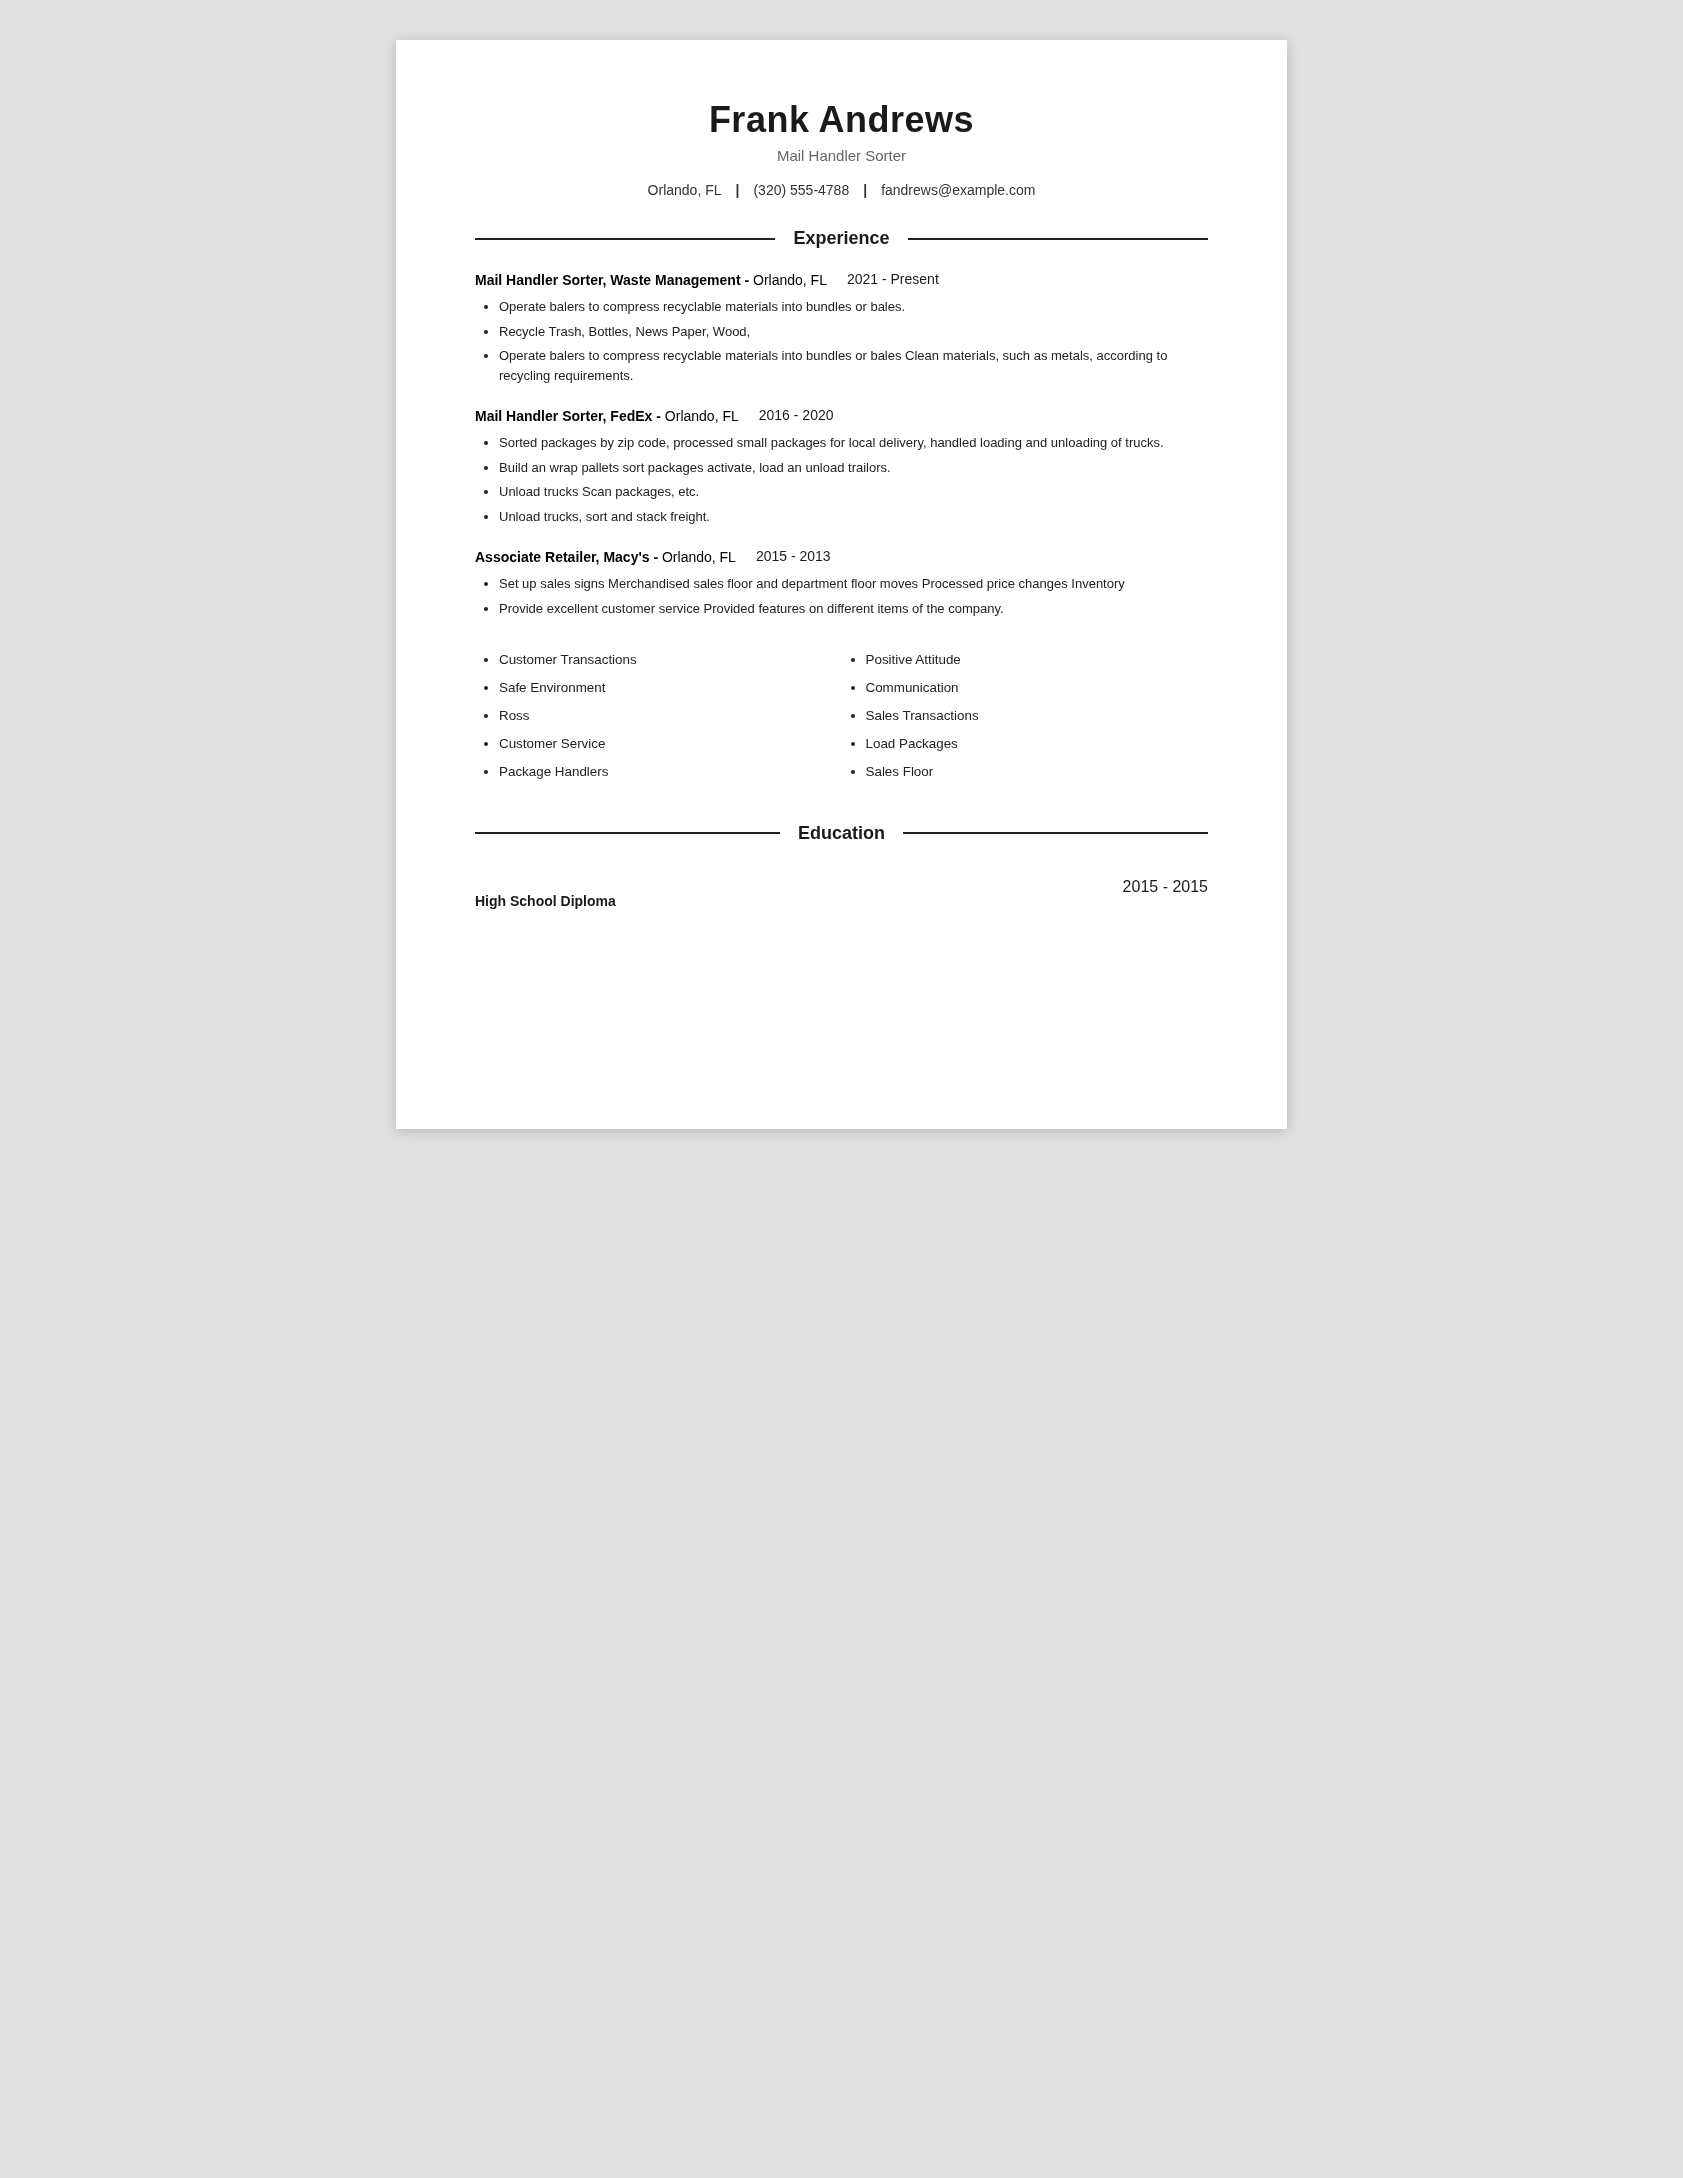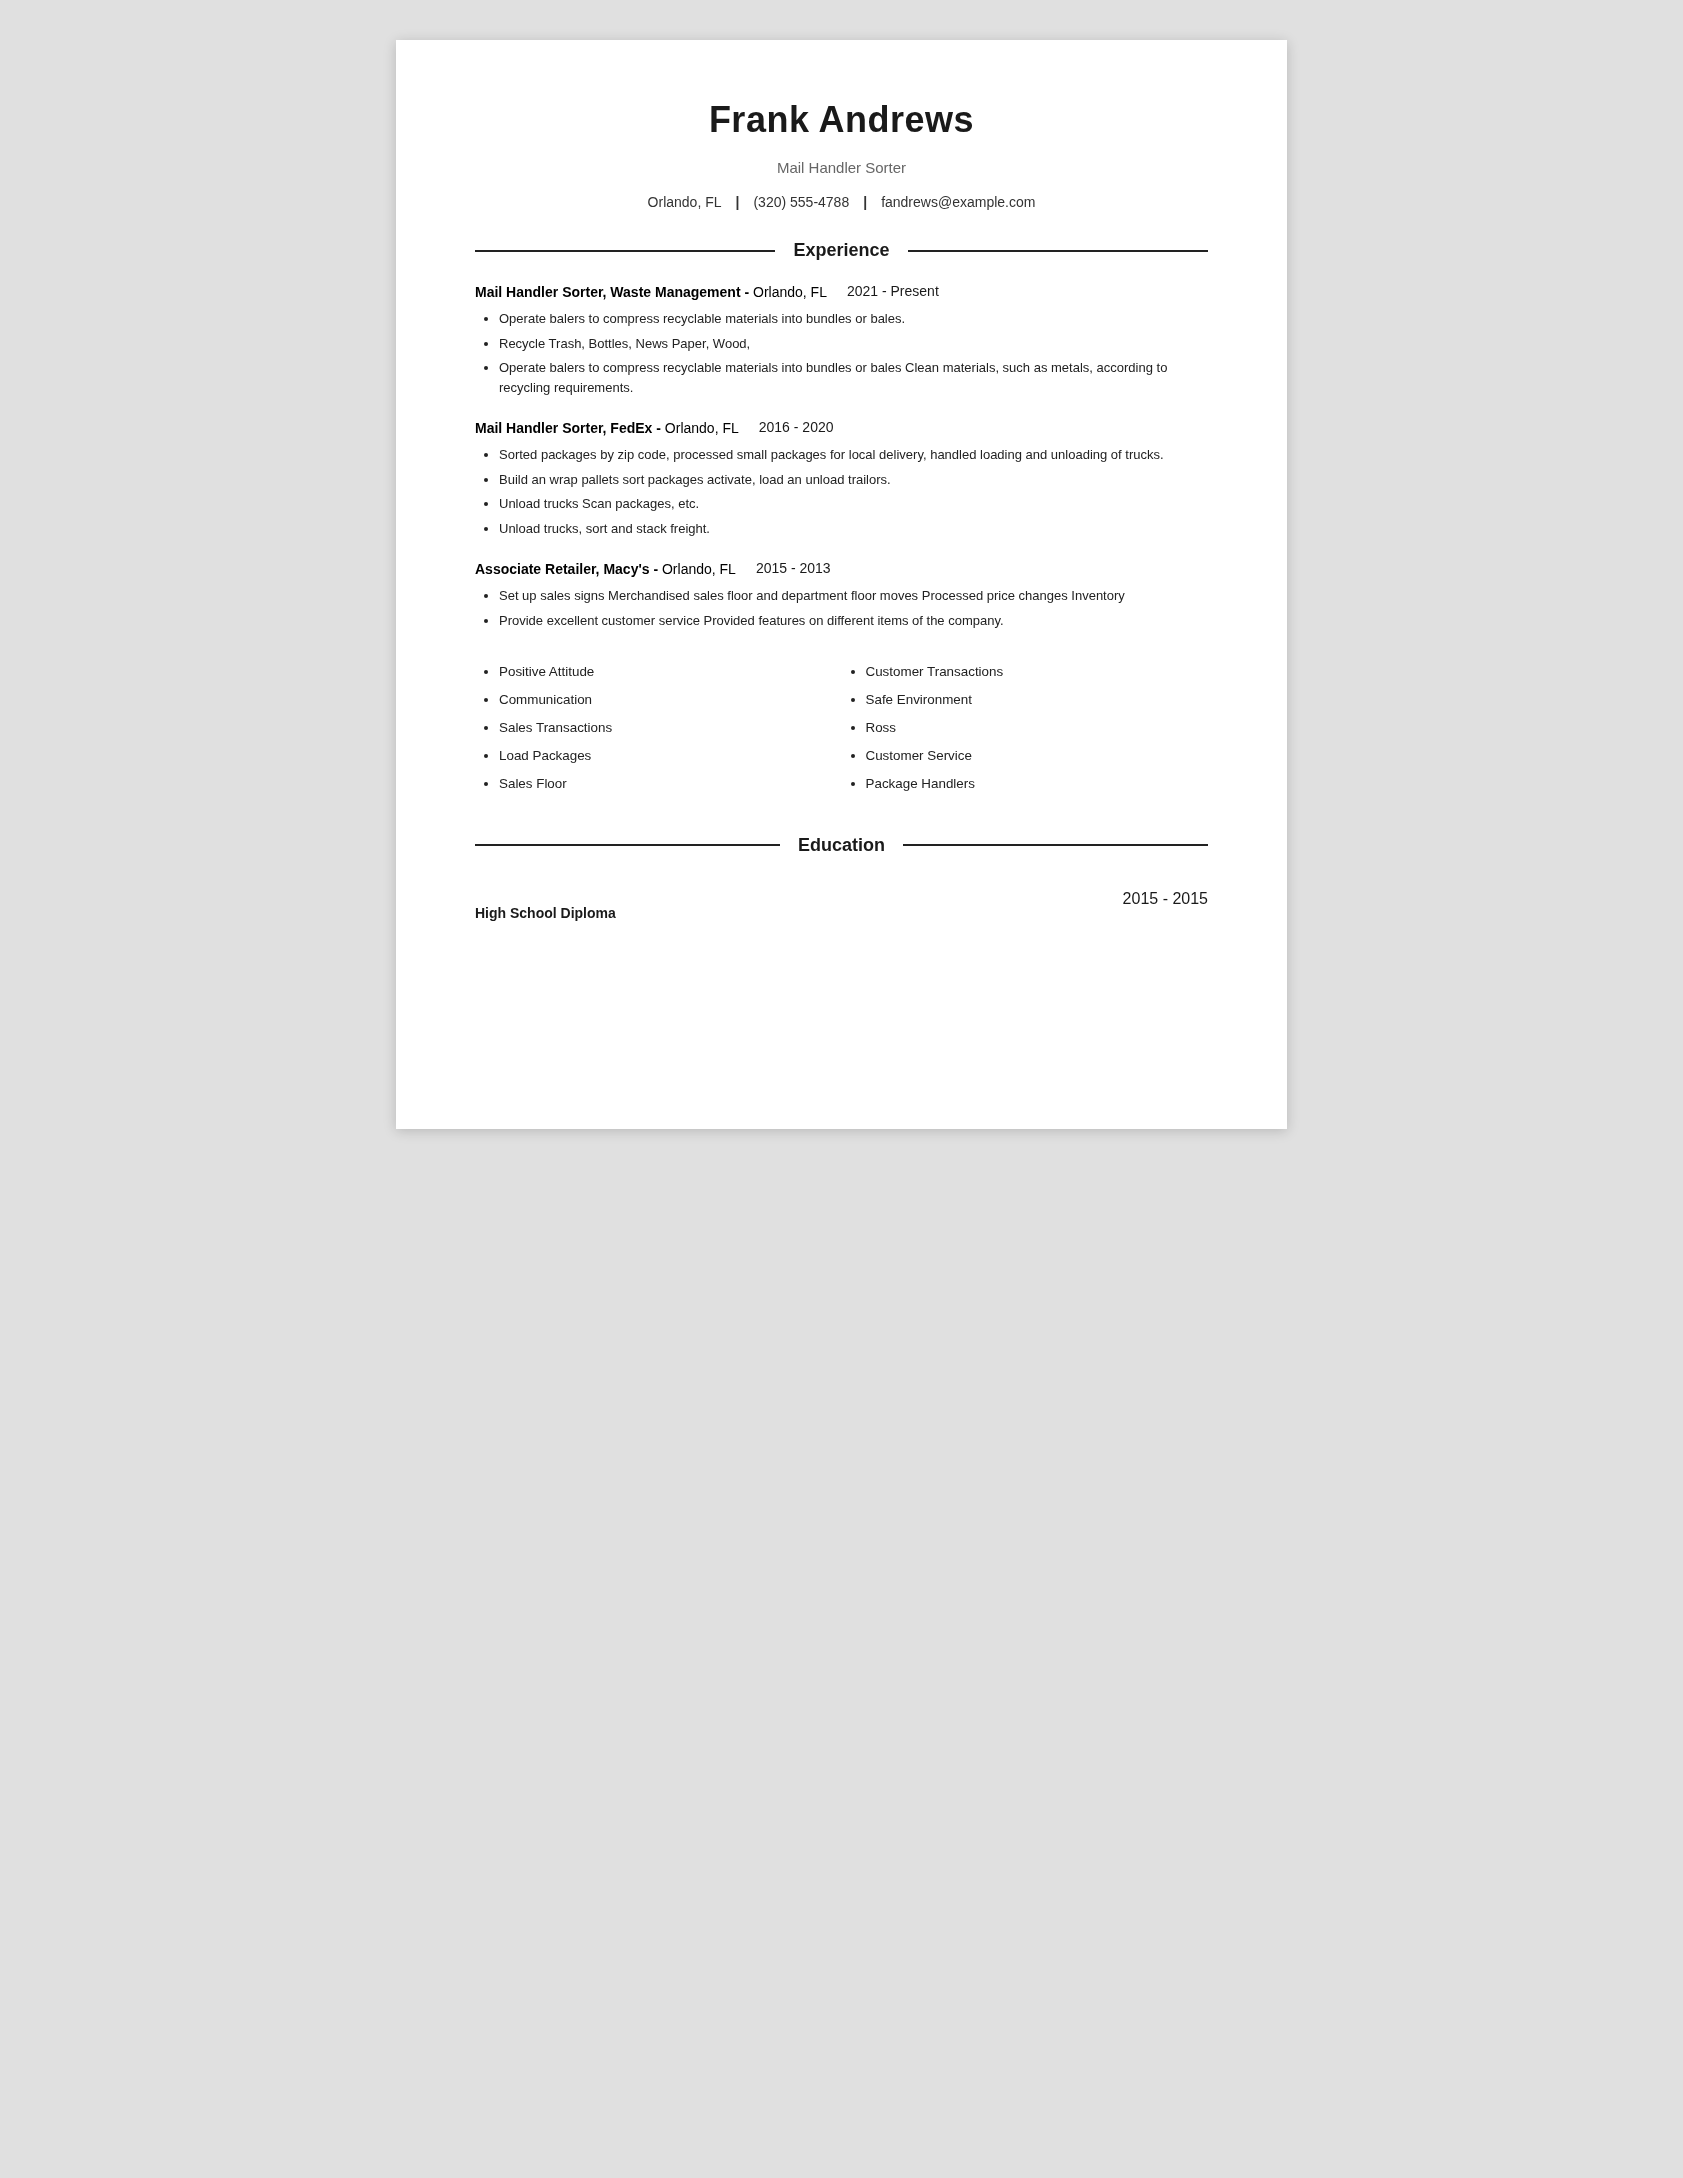--- a/index.html
+++ b/index.html
@@ -29,21 +29,21 @@
     .header {
       text-align: center;
       margin-bottom: 18px;
     }
 
     .header-name {
       font-size: 36px;
       font-weight: 900;
       color: #1a1a1a;
       letter-spacing: 0.5px;
-      margin-bottom: 18px;
+      margin-bottom: 6px;
     }
 
     .header-title {
       font-size: 15px;
       color: #666;
       font-weight: 400;
       margin-bottom: 18px;
     }
 
     .header-contact {
@@ -218,33 +218,33 @@
       <ul class="job-bullets">
         <li>Set up sales signs Merchandised sales floor and department floor moves Processed price changes Inventory</li>
         <li>Provide excellent customer service Provided features on different items of the company.</li>
       </ul>
     </div>
   </div>
 
   <div class="section">
     <div class="skills-grid">
       <ul class="skills-col">
+        <li>Customer Transactions</li>
+        <li>Safe Environment</li>
+        <li>Ross</li>
+        <li>Customer Service</li>
+        <li>Package Handlers</li>
+      </ul>
+      <ul class="skills-col">
         <li>Positive Attitude</li>
         <li>Communication</li>
         <li>Sales Transactions</li>
         <li>Load Packages</li>
         <li>Sales Floor</li>
       </ul>
-      <ul class="skills-col">
-        <li>Customer Transactions</li>
-        <li>Safe Environment</li>
-        <li>Ross</li>
-        <li>Customer Service</li>
-        <li>Package Handlers</li>
-      </ul>
     </div>
   </div>
 
   <div class="section">
     <div class="section-header">
       <div class="section-line"></div>
       <div class="section-title">Education</div>
       <div class="section-line"></div>
     </div>
     <div class="education-entry">

